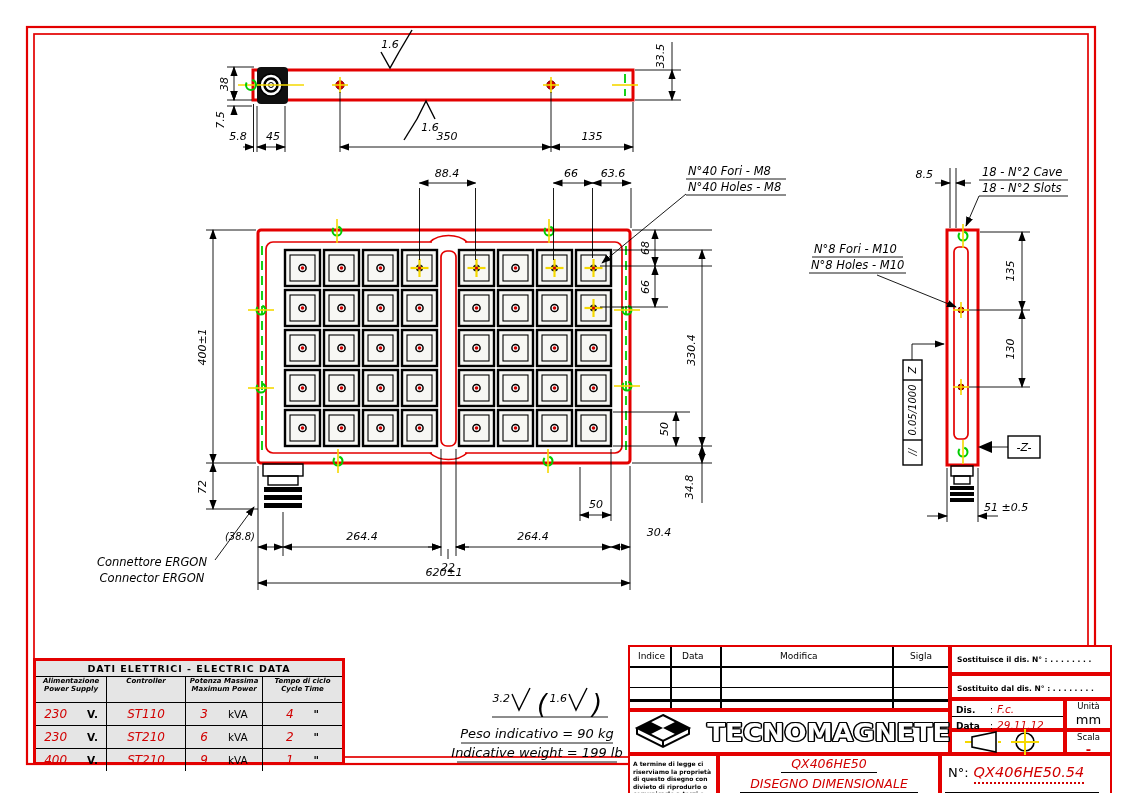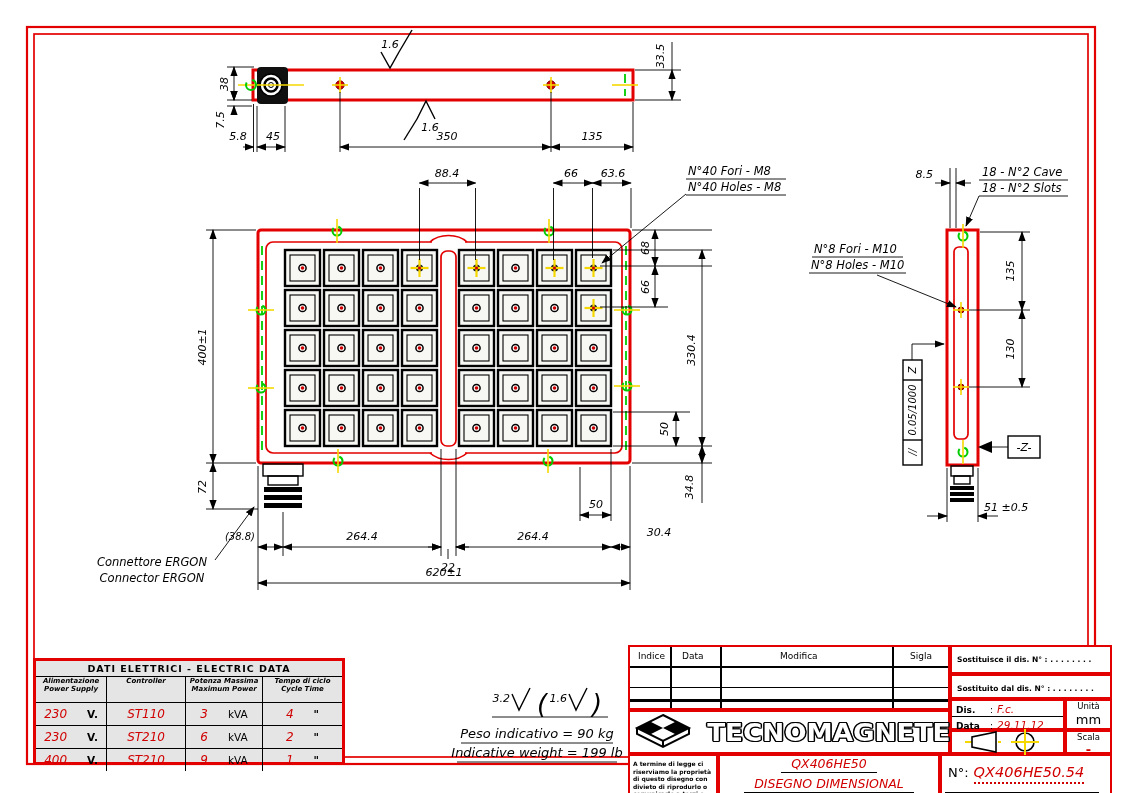--- a/index.html
+++ b/index.html
@@ -747,21 +747,21 @@
     <div>A termine di legge ci</div>
     <div>riserviamo la proprietà</div>
     <div>di questo disegno con</div>
     <div>divieto di riprodurlo o</div>
     <div>comunicarlo a terzi o</div>
     <div>a ditte concorrenti.</div>
   </div>
 
   <div class="tb-abs title-box">
     <div>QX406HE50</div>
-    <div>DISEGNO DIMENSIONAL</div>
+    <div>DISEGNO DIMENSIONALE</div>
     <div>DIMENSIONAL DRAWING</div>
   </div>
 
   <div class="tb-abs num-box">
     <div class="num-line">
       <span class="num-label">N°:</span>
       <span class="num-value">QX406HE50.54</span>
     </div>
     <div class="cells-row">
       <div></div>

